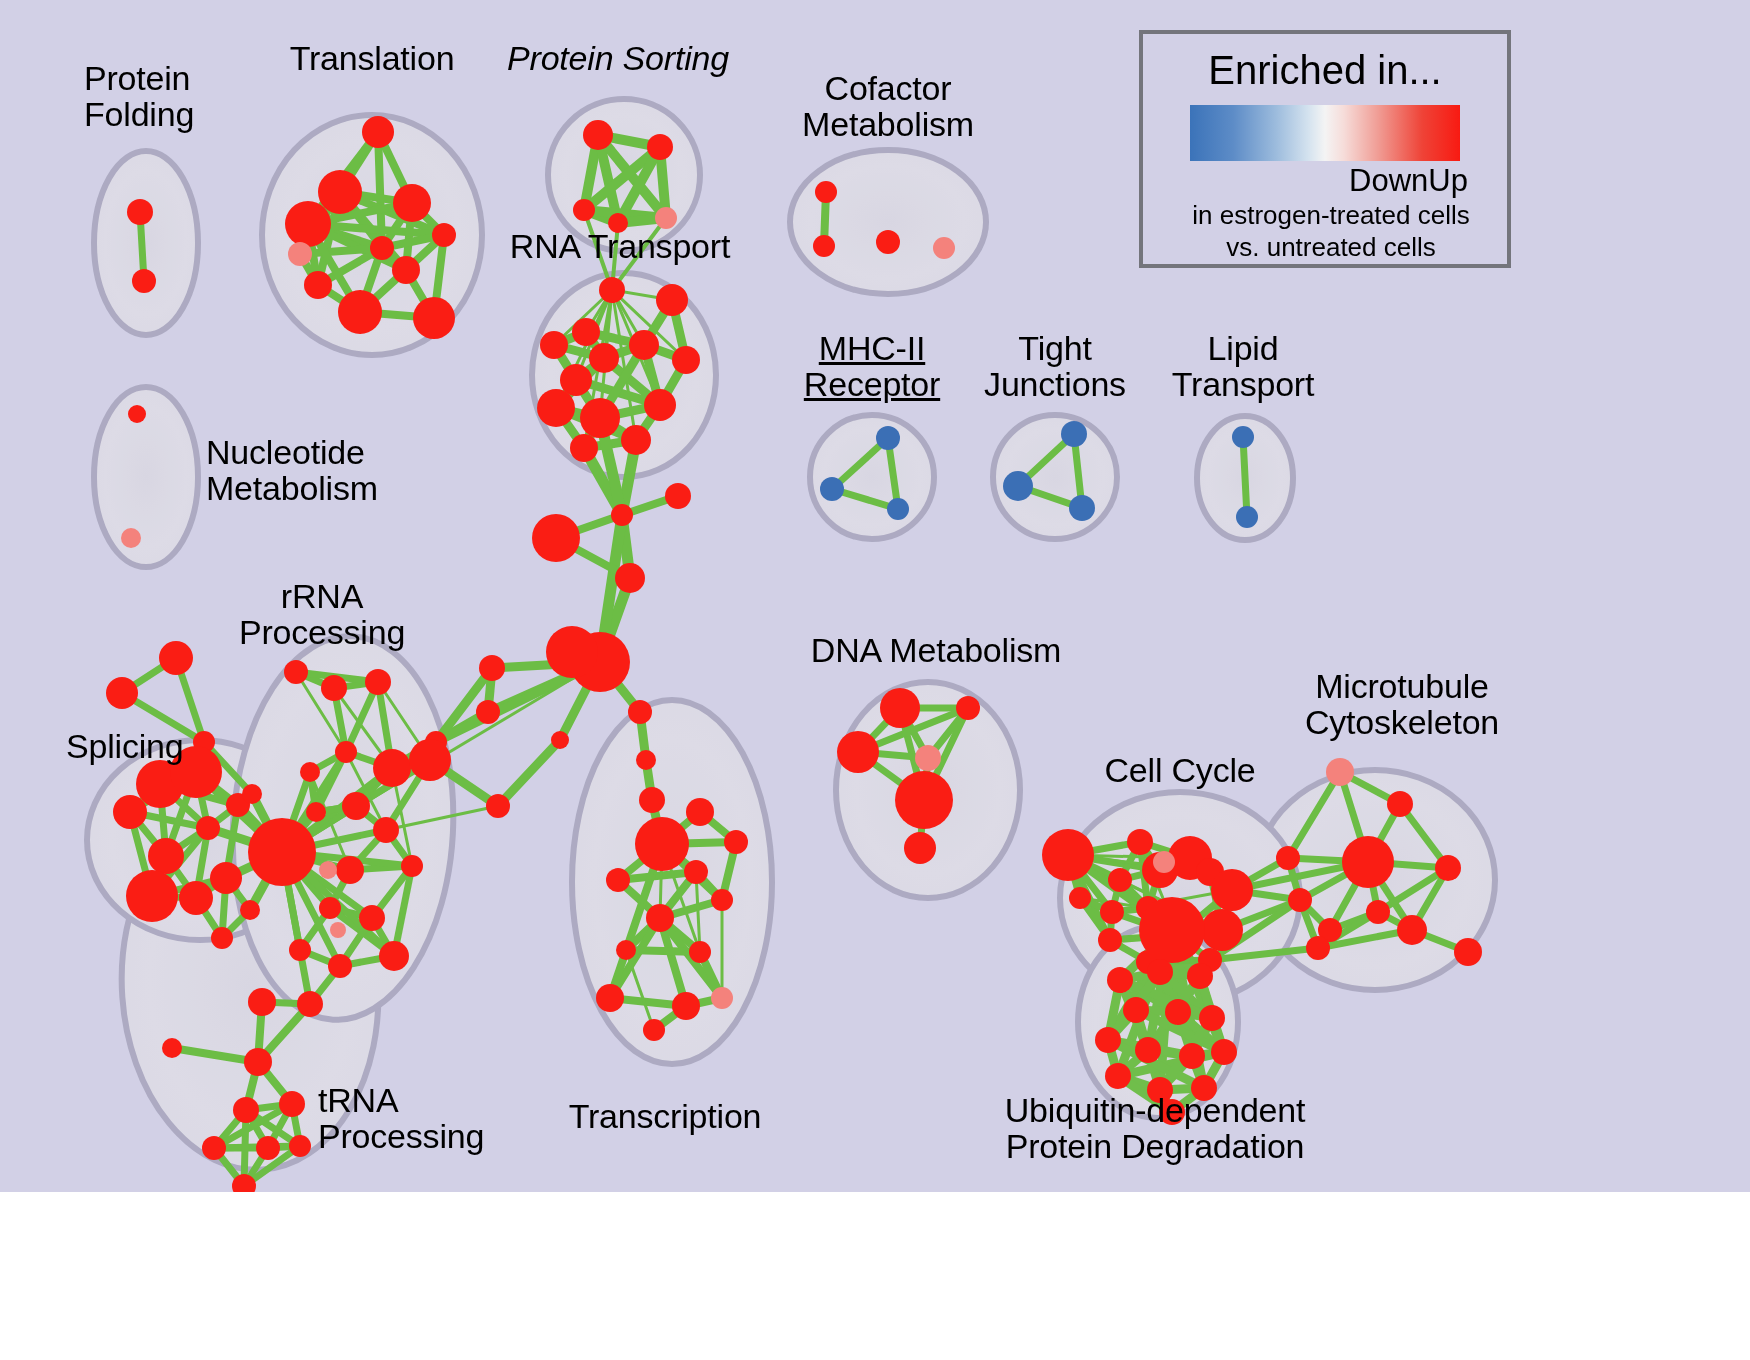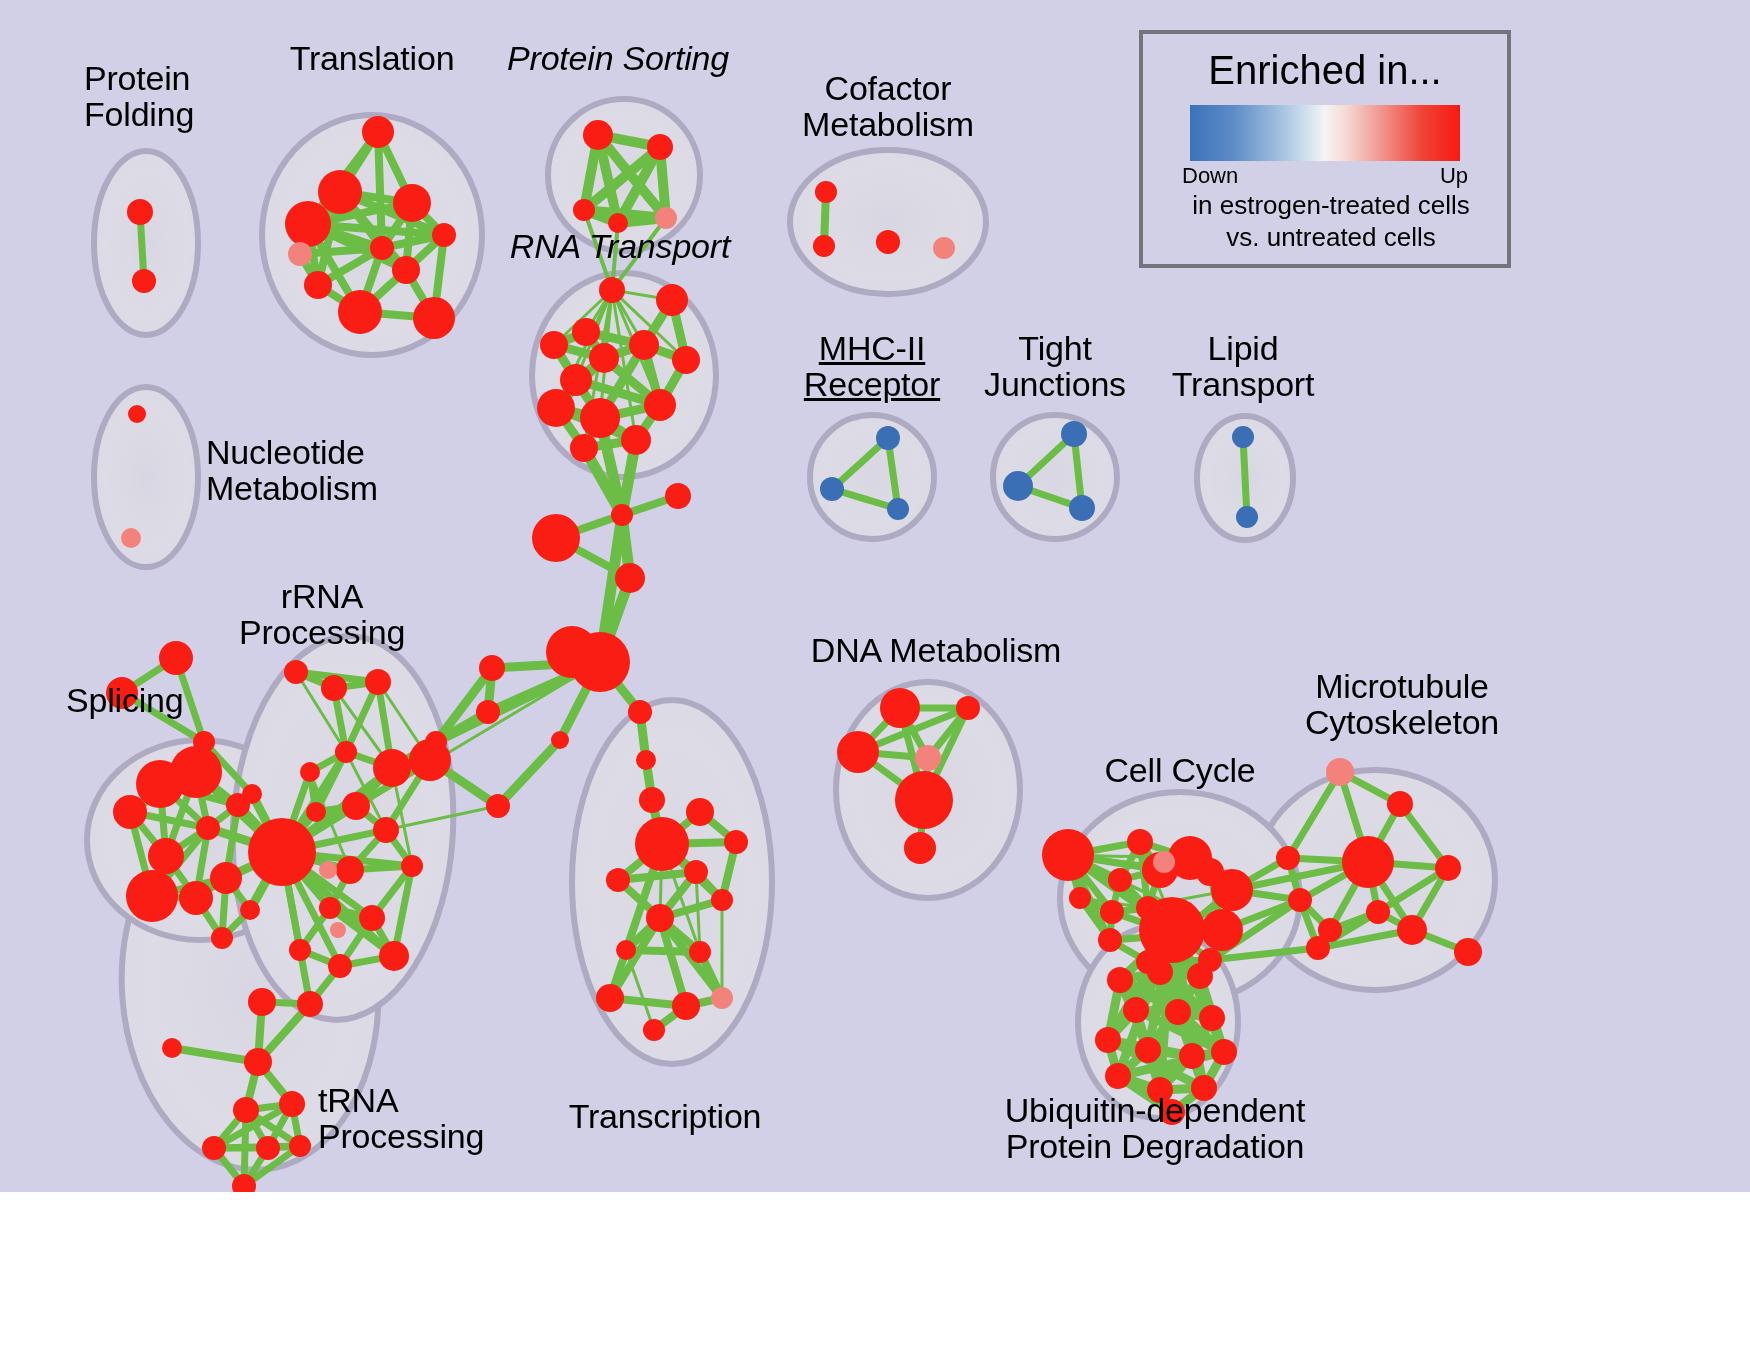--- a/index.html
+++ b/index.html
@@ -33,22 +33,22 @@
   #legend .ltitle{
     text-align:center;font-size:40px;color:#000;margin-top:14px;
   }
   #legend .bar{
     margin:12px auto 0 auto;width:270px;height:56px;
     background:linear-gradient(to right,
       #3b73b9 0%, #5d8cc7 16%, #9dbcdd 32%, #d5e3ef 44%,
       #f4f4f4 50%, #f6dcd9 57%, #f09b93 70%, #ef4337 86%, #f81a12 100%);
   }
   #legend .ends{
-    display:flex;justify-content:space-between;
-    width:286px;margin:2px auto 0 auto;font-size:22px;color:#000;
+    display:flex;justify-content:flex-end;
+    width:286px;margin:2px auto 0 auto;font-size:31px;color:#000;
   }
   #legend .sub{
     text-align:center;font-size:26px;color:#000;line-height:1.14;margin-top:2px;margin-left:12px;
   }
 </style>
 </head>
 <body>
 
 <div id="canvas">
 
@@ -767,32 +767,32 @@
         <circle cx="1204" cy="1088" r="13"></circle>
         <circle cx="1172" cy="1112" r="13"></circle>
       </g>
     </g>
   </svg>
 
   <div class="clabel l" style="left:84px;top:60px;">Protein
 Folding</div>
   <div class="clabel c" style="left:372px;top:40px;">Translation</div>
   <div class="clabel c" style="left:618px;top:40px;font-style:italic;">Protein Sorting</div>
-  <div class="clabel c" style="left:620px;top:228px;font-style:italic;">RNA Transport</div>
+  <div class="clabel c" style="left:620px;top:228px;">RNA Transport</div>
   <div class="clabel c" style="left:888px;top:70px;">Cofactor
 Metabolism</div>
   <div class="clabel c" style="left:872px;top:330px;text-decoration:underline;">MHC-II
 Receptor</div>
   <div class="clabel c" style="left:1055px;top:330px;">Tight
 Junctions</div>
   <div class="clabel c" style="left:1243px;top:330px;">Lipid
 Transport</div>
   <div class="clabel l" style="left:206px;top:434px;">Nucleotide
 Metabolism</div>
-  <div class="clabel l" style="left:66px;top:682px;">Splicing</div>
+  <div class="clabel l" style="left:66px;top:728px;">Splicing</div>
   <div class="clabel c" style="left:322px;top:578px;">rRNA
 Processing</div>
   <div class="clabel l" style="left:318px;top:1082px;">tRNA
 Processing</div>
   <div class="clabel c" style="left:665px;top:1062px;margin-top:36px;">Transcription</div>
   <div class="clabel c" style="left:936px;top:632px;">DNA Metabolism</div>
   <div class="clabel c" style="left:1180px;top:752px;">Cell Cycle</div>
   <div class="clabel c" style="left:1402px;top:668px;">Microtubule
 Cytoskeleton</div>
   <div class="clabel c" style="left:1155px;top:1092px;">Ubiquitin-dependent

